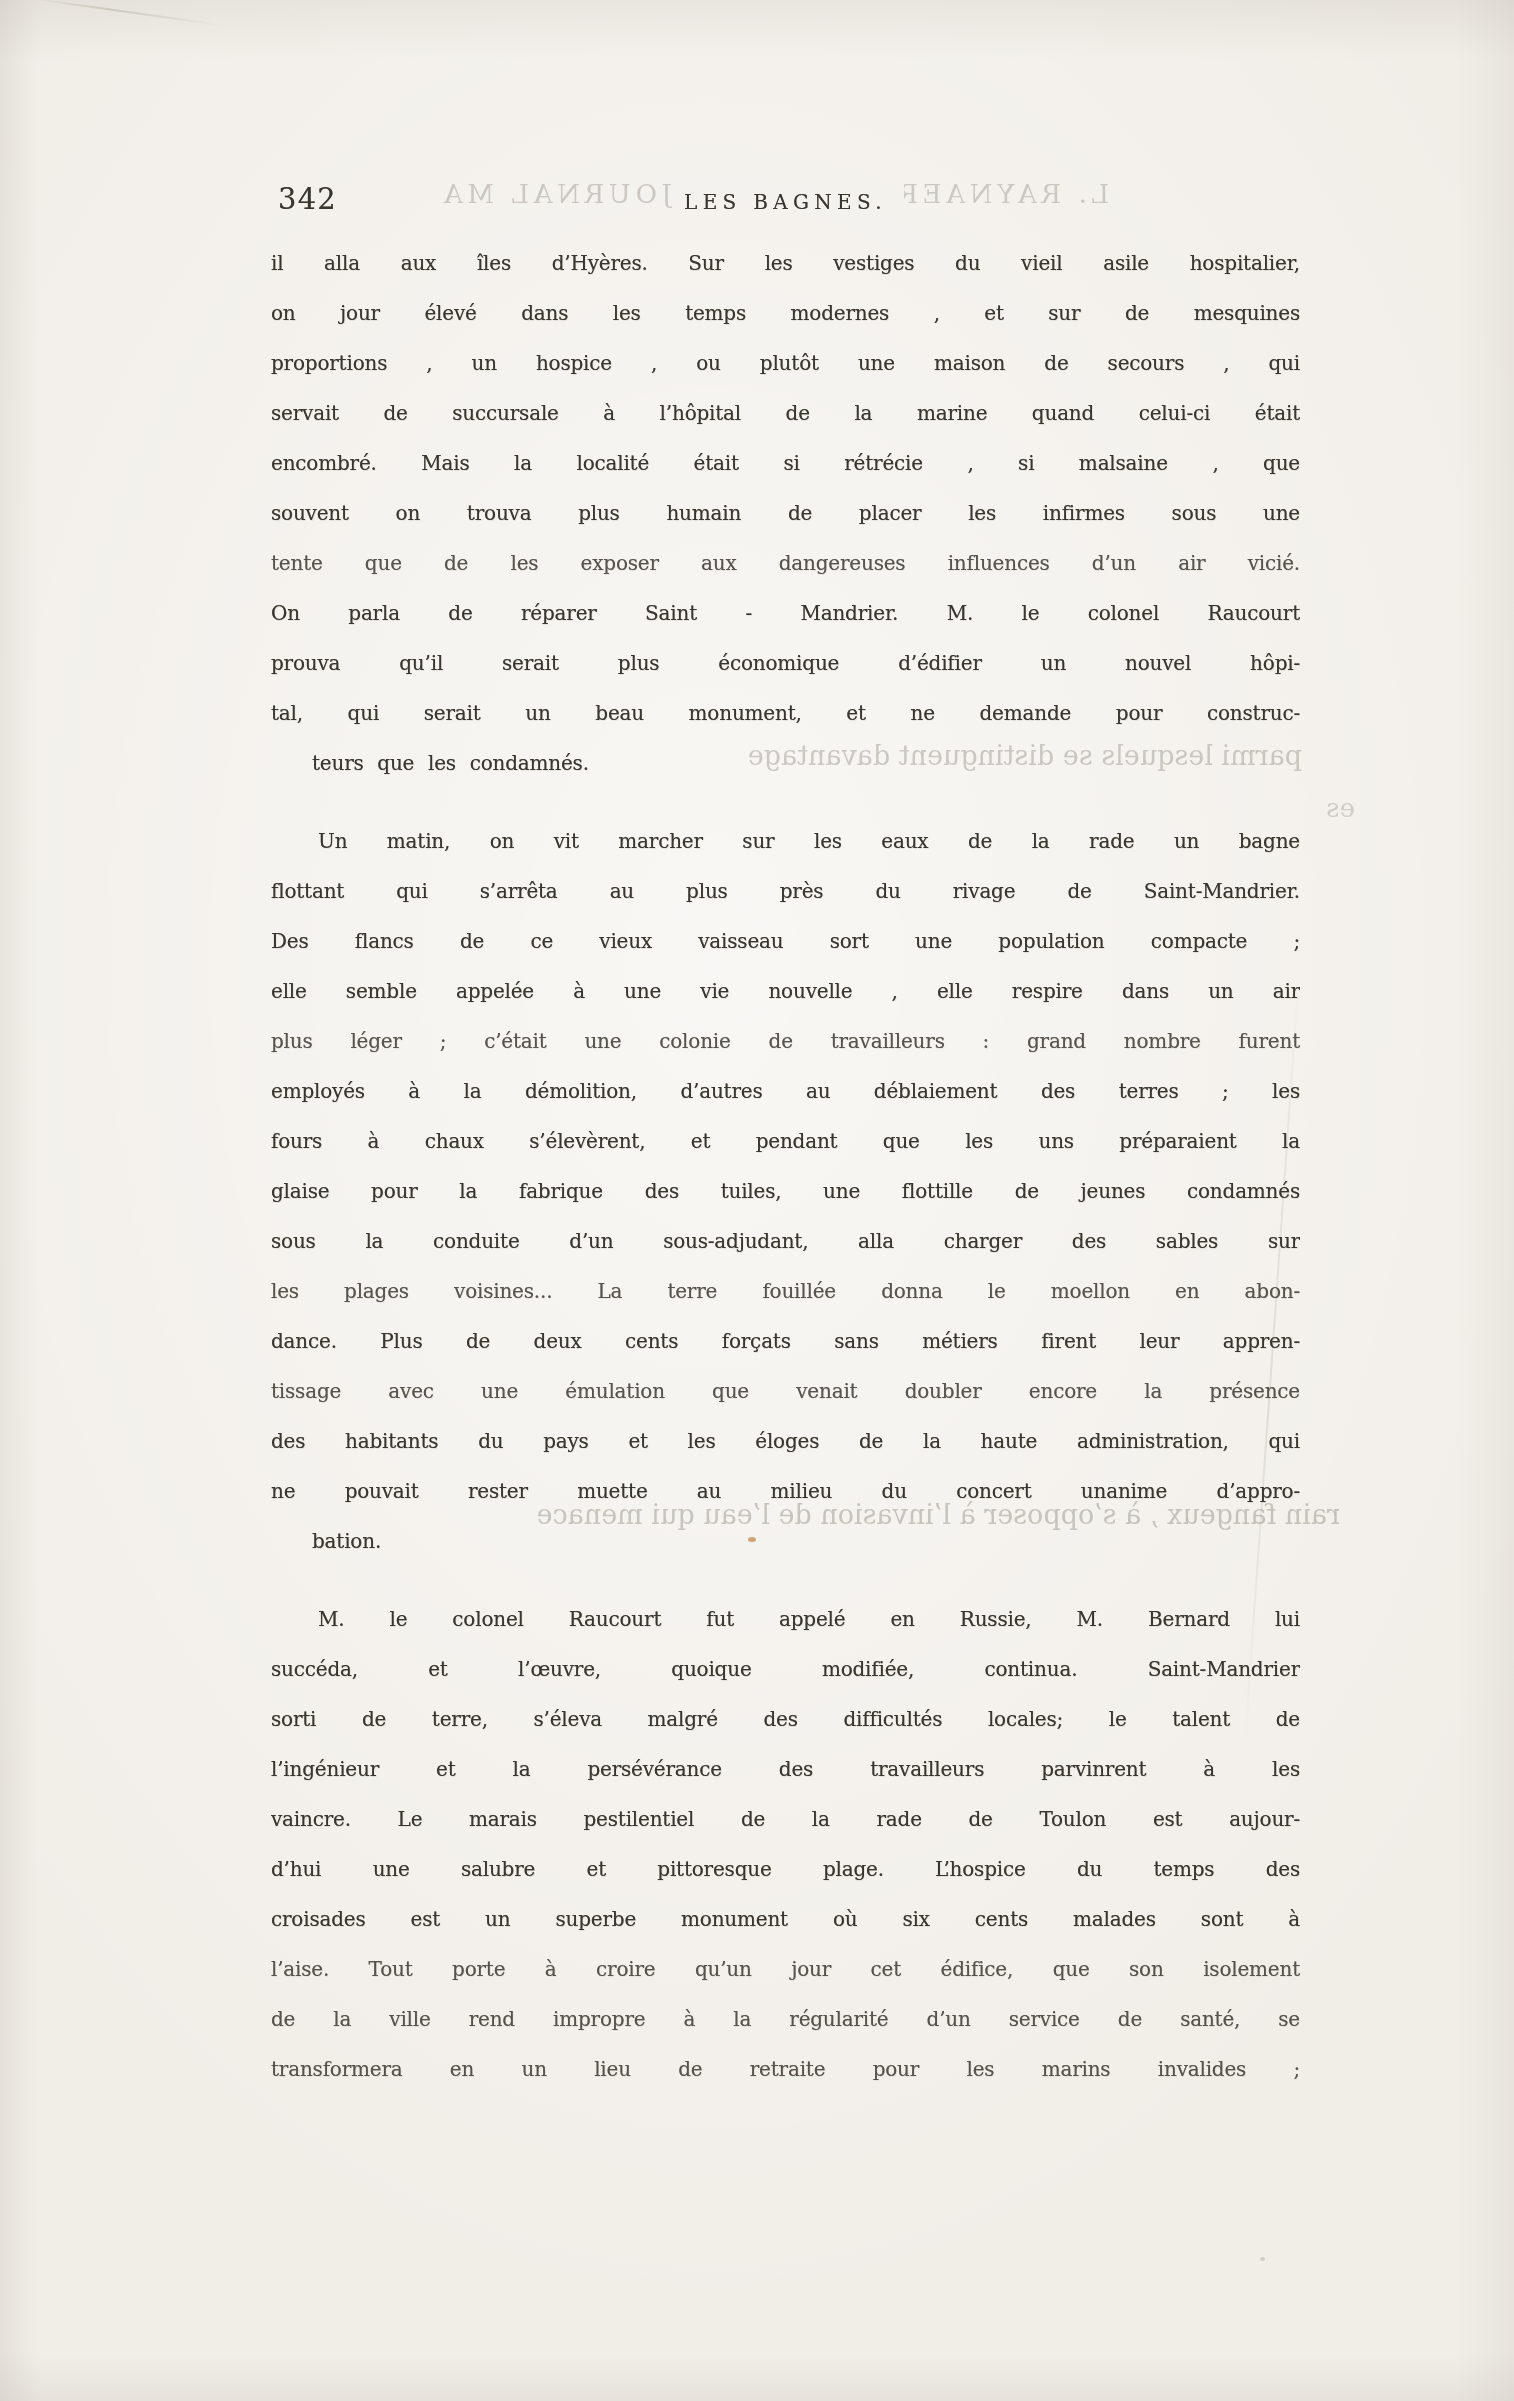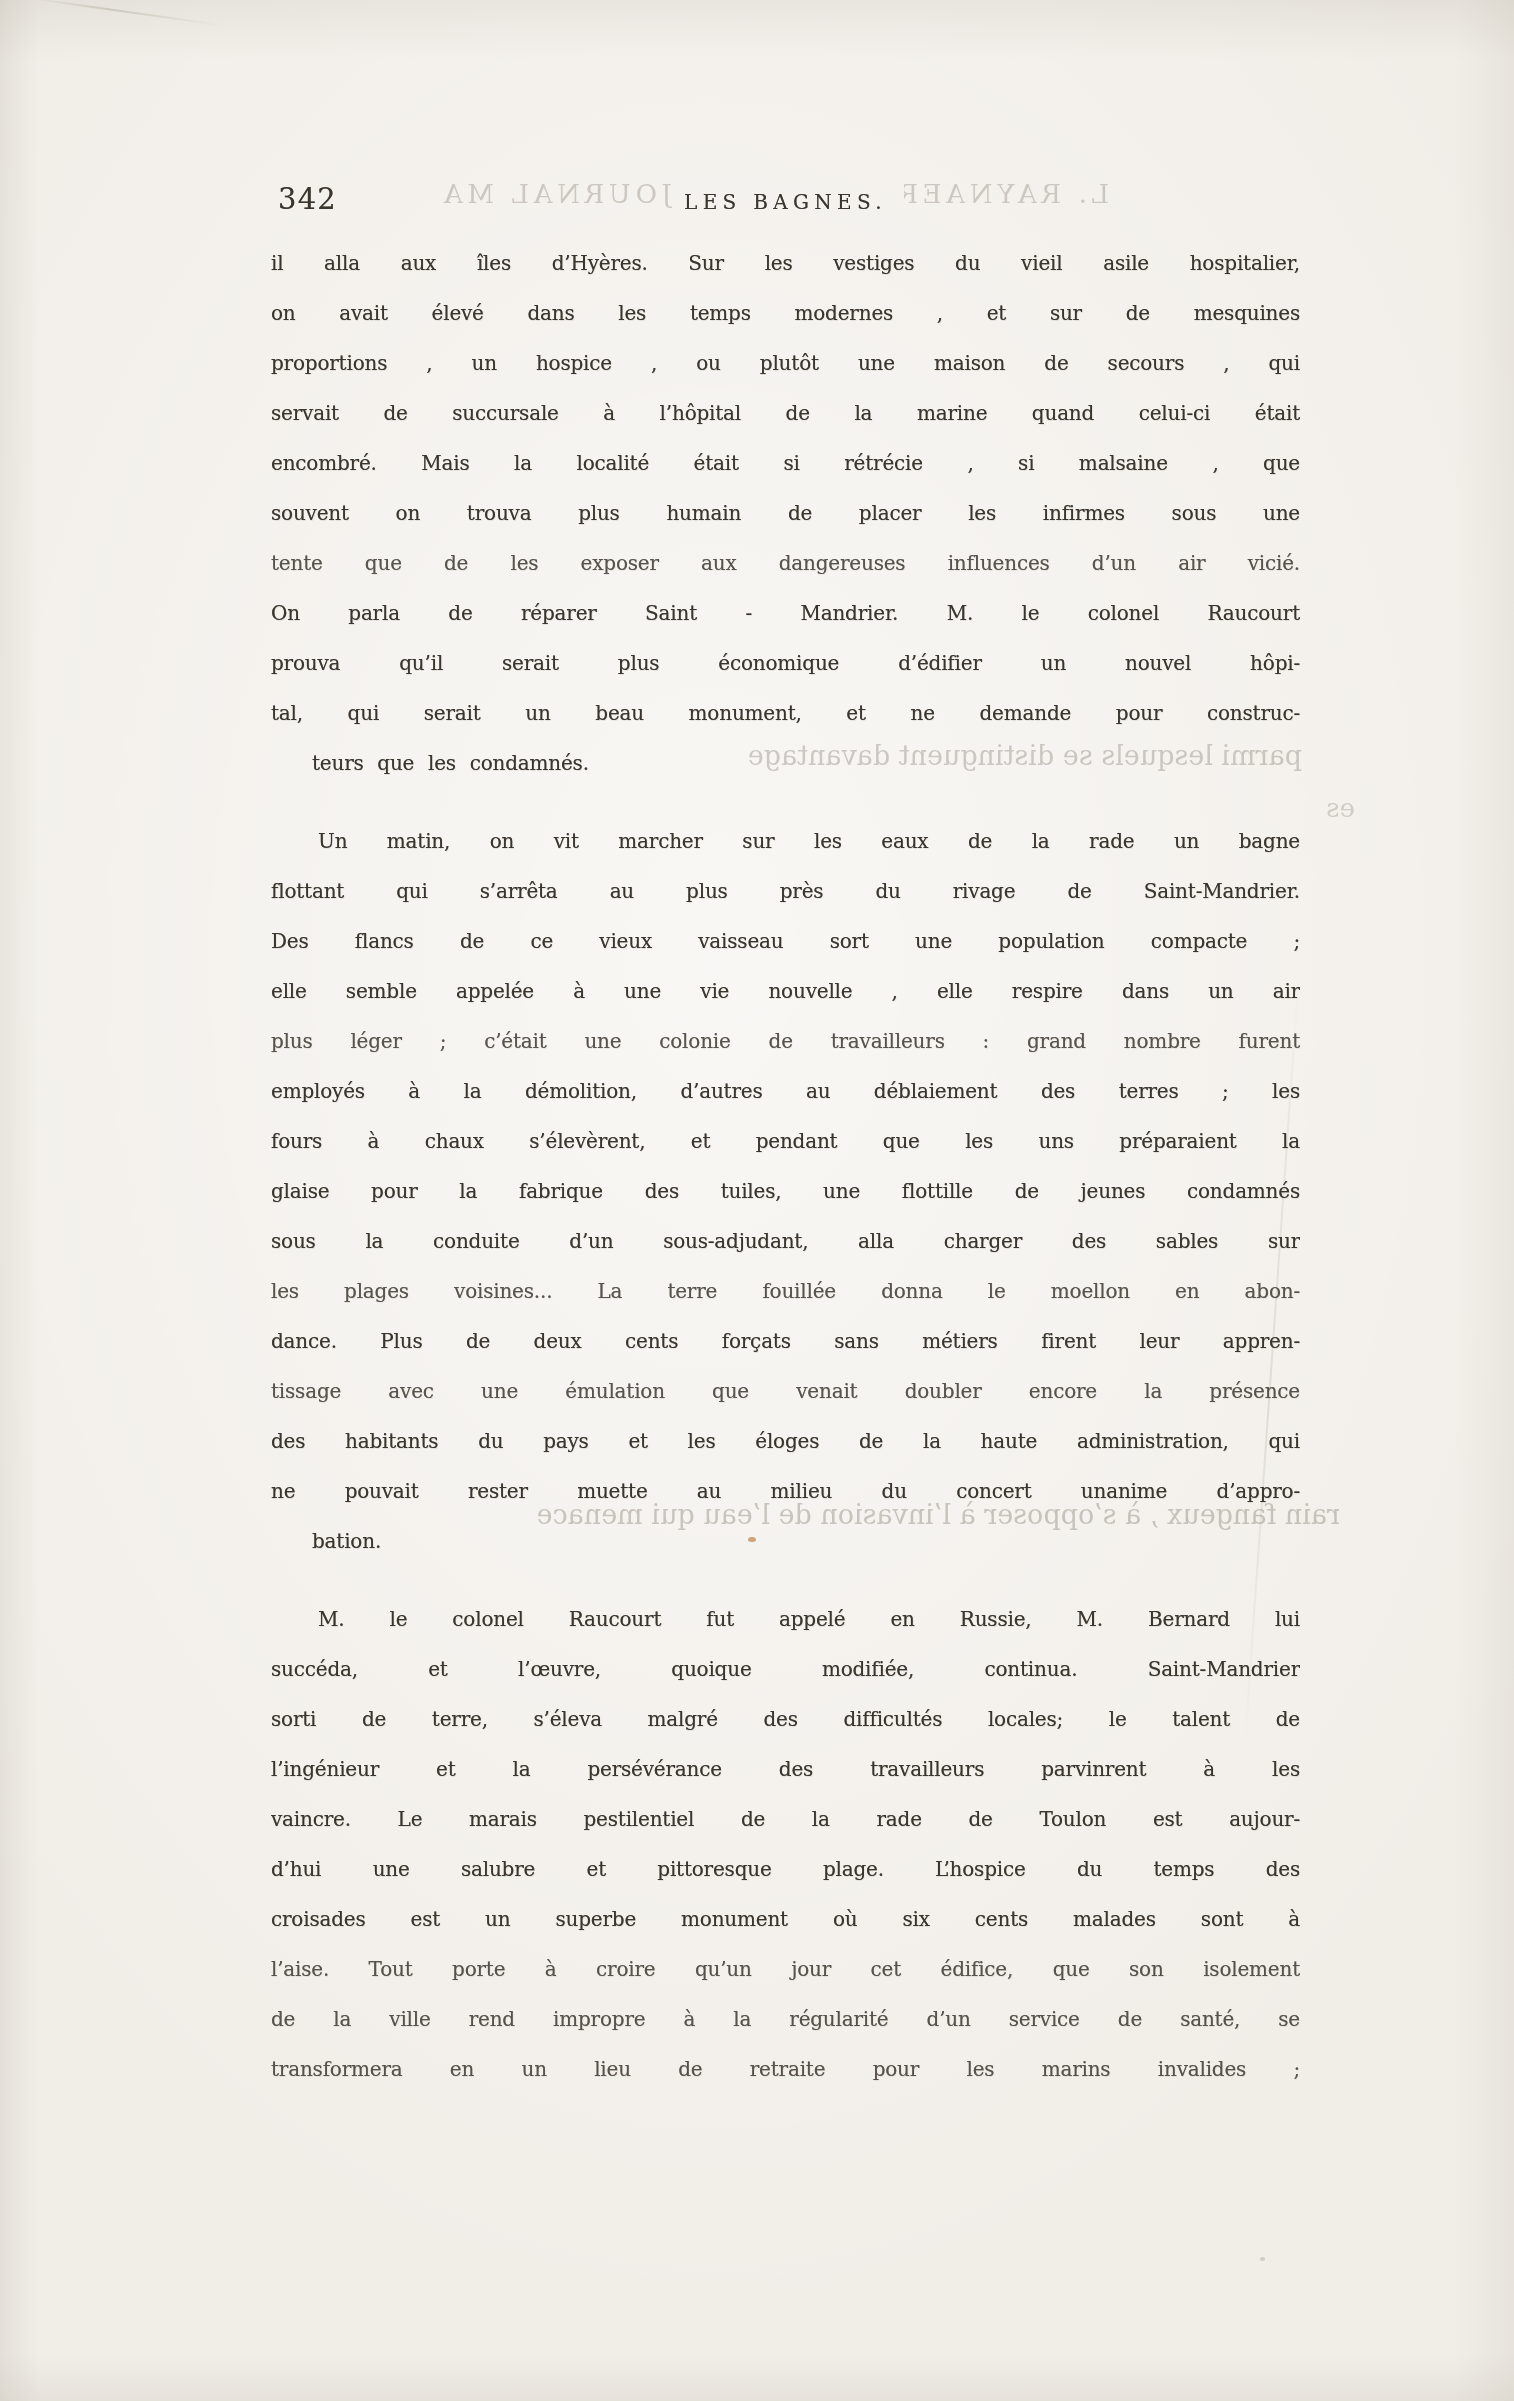--- a/index.html
+++ b/index.html
@@ -88,21 +88,21 @@
   <div class="ghost caps g-header-right">L. RAYNAER</div>
   <div class="ghost g-mid">parmi lesquels se distinguent davantage</div>
   <div class="ghost g-low">rain fangeux , à s’opposer à l’invasion de l’eau qui menace</div>
   <div class="ghost g-edge">es</div>
 
   <div class="pagenum">342</div>
   <div class="running">LES BAGNES.</div>
 
   <div class="textblock">
     <div class="line">il alla aux îles d’Hyères. Sur les vestiges du vieil asile hospitalier,</div>
-    <div class="line">on avait élevé dans les temps modernes , et sur de mesquines</div>
+    <div class="line">on jour élevé dans les temps modernes , et sur de mesquines</div>
     <div class="line">proportions , un hospice , ou plutôt une maison de secours , qui</div>
     <div class="line">servait de succursale à l’hôpital de la marine quand celui-ci était</div>
     <div class="line">encombré. Mais la localité était si rétrécie , si malsaine , que</div>
     <div class="line">souvent on trouva plus humain de placer les infirmes sous une</div>
     <div class="line faint">tente que de les exposer aux dangereuses influences d’un air vicié.</div>
     <div class="line">On parla de réparer Saint - Mandrier. M. le colonel Raucourt</div>
     <div class="line">prouva qu’il serait plus économique d’édifier un nouvel hôpi-</div>
     <div class="line">tal, qui serait un beau monument, et ne demande pour construc-</div>
     <div class="line short">teurs que les condamnés.</div>
     <div class="line indent">Un matin, on vit marcher sur les eaux de la rade un bagne</div>

